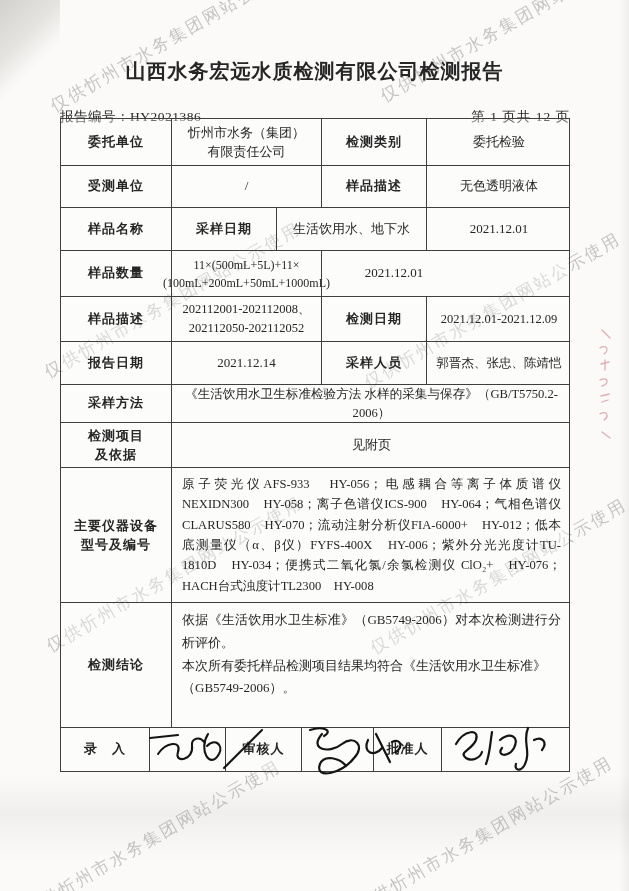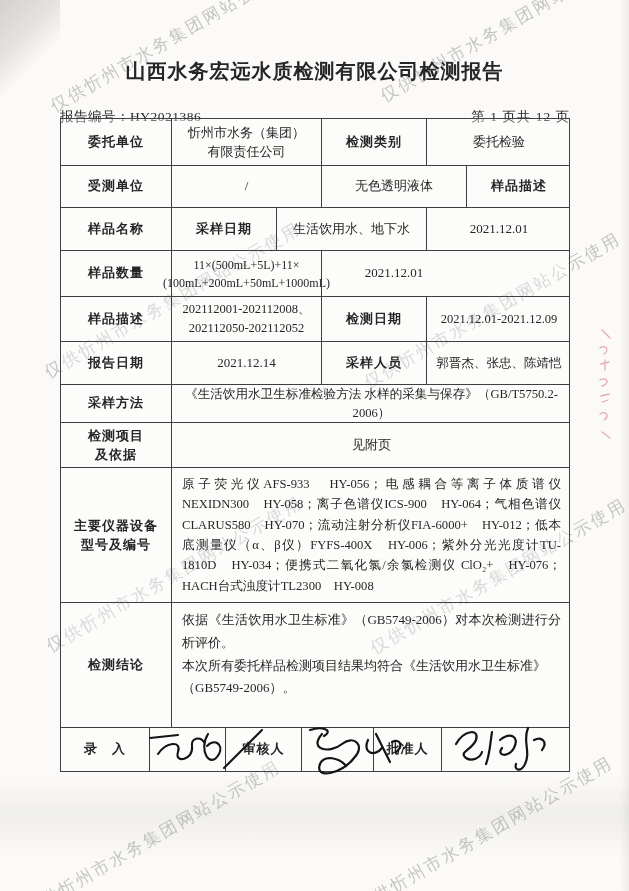--- a/index.html
+++ b/index.html
@@ -133,22 +133,22 @@
         <div class="cell lbl w-l1">委托单位</div>
         <div class="cell w-v1 small-line">忻州市水务（集团）
 有限责任公司</div>
         <div class="cell lbl w-l2">检测类别</div>
         <div class="cell w-v2">委托检验</div>
       </div>
 
       <div class="trow" style="height:42px">
         <div class="cell lbl w-l1">受测单位</div>
         <div class="cell w-v1">/</div>
+        <div class="cell lbl w-l2">样品描述</div>
         <div class="cell w-v2">无色透明液体</div>
-        <div class="cell lbl w-l2">样品描述</div>
       </div>
 
       <div class="trow" style="height:43px">
         <div class="cell lbl w-l1">样品名称</div>
         <div class="cell lbl w-l2">采样日期</div>
         <div class="cell w-v1">生活饮用水、地下水</div>
         <div class="cell w-v2">2021.12.01</div>
       </div>
 
       <div class="trow" style="height:46px">

